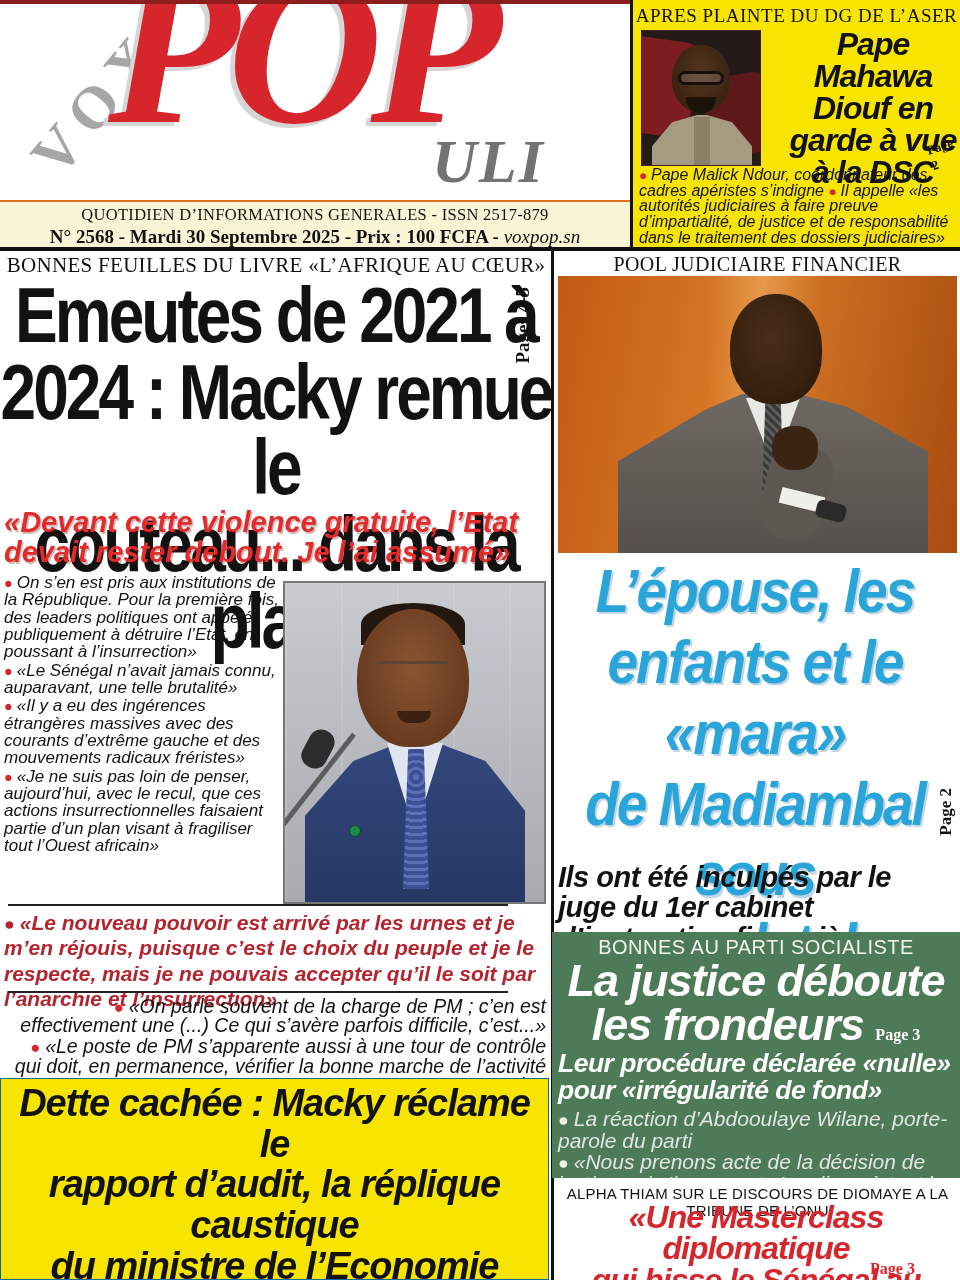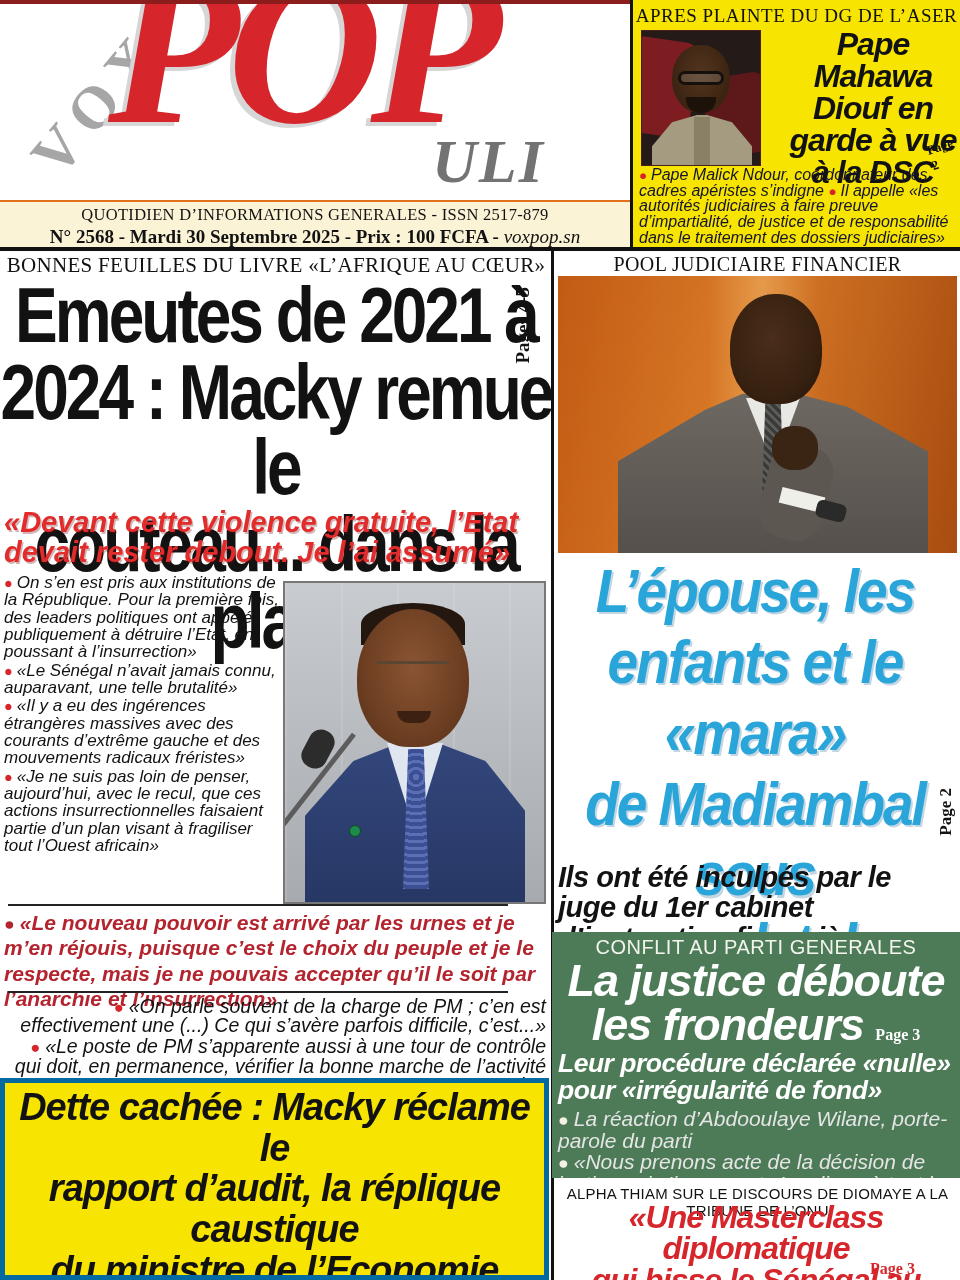--- a/index.html
+++ b/index.html
@@ -39,21 +39,21 @@
   .lead-headline{left:0;top:277px;width:552px;text-align:center;font-weight:700;font-size:64px;line-height:.98;letter-spacing:-3px;transform:scaleY(1.22);transform-origin:top center;}
   .lead-pages{left:512px;top:287px;writing-mode:vertical-rl;transform:rotate(180deg);font-family:"Liberation Serif",serif;font-weight:700;font-size:19px;}
   .lead-subhead{left:4px;top:508px;width:546px;font-weight:700;font-style:italic;font-size:29px;line-height:1.02;color:#e22b2b;text-shadow:1.5px 1.5px 0 rgba(110,10,10,.30);}
   .lead-body{left:4px;top:574px;width:278px;font-style:italic;font-size:17px;line-height:1.02;}
   .lead-body p{margin-bottom:1px;}
   .photo-macky{left:283px;top:581px;width:263px;height:323px;border:2px solid #777;overflow:hidden;background:linear-gradient(180deg,#c8cbcf 0%,#b4b7bb 60%,#a7aaae 100%);}
   .rule-thin{background:#222;height:2px;}
   .quote-red{left:4px;top:910px;width:542px;font-weight:700;font-style:italic;font-size:21px;line-height:1.2;color:var(--dark-red);}
   .quotes-black{left:4px;top:997px;width:542px;font-style:italic;font-size:19.5px;line-height:.98;text-align:right;}
   .quotes-black p{margin-bottom:2px;}
-  .yellow-box{left:0;top:1078px;width:549px;height:202px;background:var(--paper-yellow);border:5px solid #0369a1;overflow:hidden;}
+  .yellow-box{left:0;top:1078px;width:549px;height:202px;background:var(--paper-yellow);border:1px solid #0369a1;overflow:hidden;}
   .yb-headline{margin-top:4px;text-align:center;font-weight:700;font-style:italic;font-size:38px;line-height:1.07;letter-spacing:-1px;}
 
   
   .right-kicker{left:555px;top:253px;width:405px;text-align:center;font-family:"Liberation Serif",serif;font-size:20px;letter-spacing:.4px;}
   .photo-madiambal{left:558px;top:276px;width:399px;height:277px;overflow:hidden;background:linear-gradient(100deg,#c25a14 0%,#d97b28 45%,#a84c10 100%);}
   .blue-headline{left:553px;top:556px;width:404px;text-align:center;font-weight:700;font-style:italic;font-size:55px;line-height:1.15;letter-spacing:-2px;color:var(--sky-blue);transform:scaleY(1.12);transform-origin:top center;text-shadow:2px 2px 0 rgba(18,90,140,.25);}
   .blue-page{left:936px;top:788px;writing-mode:vertical-rl;transform:rotate(180deg);font-family:"Liberation Serif",serif;font-weight:700;font-size:17px;}
   .right-subhead{left:558px;top:862px;width:398px;font-weight:700;font-style:italic;font-size:29px;line-height:1.05;letter-spacing:-.5px;}
   .green-box{left:552px;top:932px;width:408px;height:246px;background:var(--sage-green);overflow:hidden;color:#fff;}
   .gb-kicker{margin-top:4px;text-align:center;font-size:20px;letter-spacing:.5px;color:#f2f5ee;}
@@ -197,21 +197,21 @@
 <div class="abs blue-headline">
   <div>L’épouse, les</div>
   <div>enfants et le «mara»</div>
   <div>de Madiambal sous</div>
   <div>mandat de dépôt</div>
 </div>
 <div class="abs blue-page">Page 2</div>
 <div class="abs right-subhead">Ils ont été inculpés par le juge du 1er cabinet d’instruction financière</div>
 
 <div class="abs green-box">
-  <div class="gb-kicker">CONFLIT AU PARTI GENERALES</div>
+  <div class="gb-kicker">BONNES AU PARTI SOCIALISTE</div>
   <div class="gb-headline">
     <div>La justice déboute</div>
     <div><span>les frondeurs</span> <span class="gb-page">Page 3</span></div>
   </div>
   <div class="gb-subhead">
     <div>Leur procédure déclarée «nulle»</div>
     <div>pour «irrégularité de fond»</div>
   </div>
   <div class="gb-bullets">
     <span class="wdot">La réaction d’Abdooulaye Wilane, porte-parole du parti</span><br>

